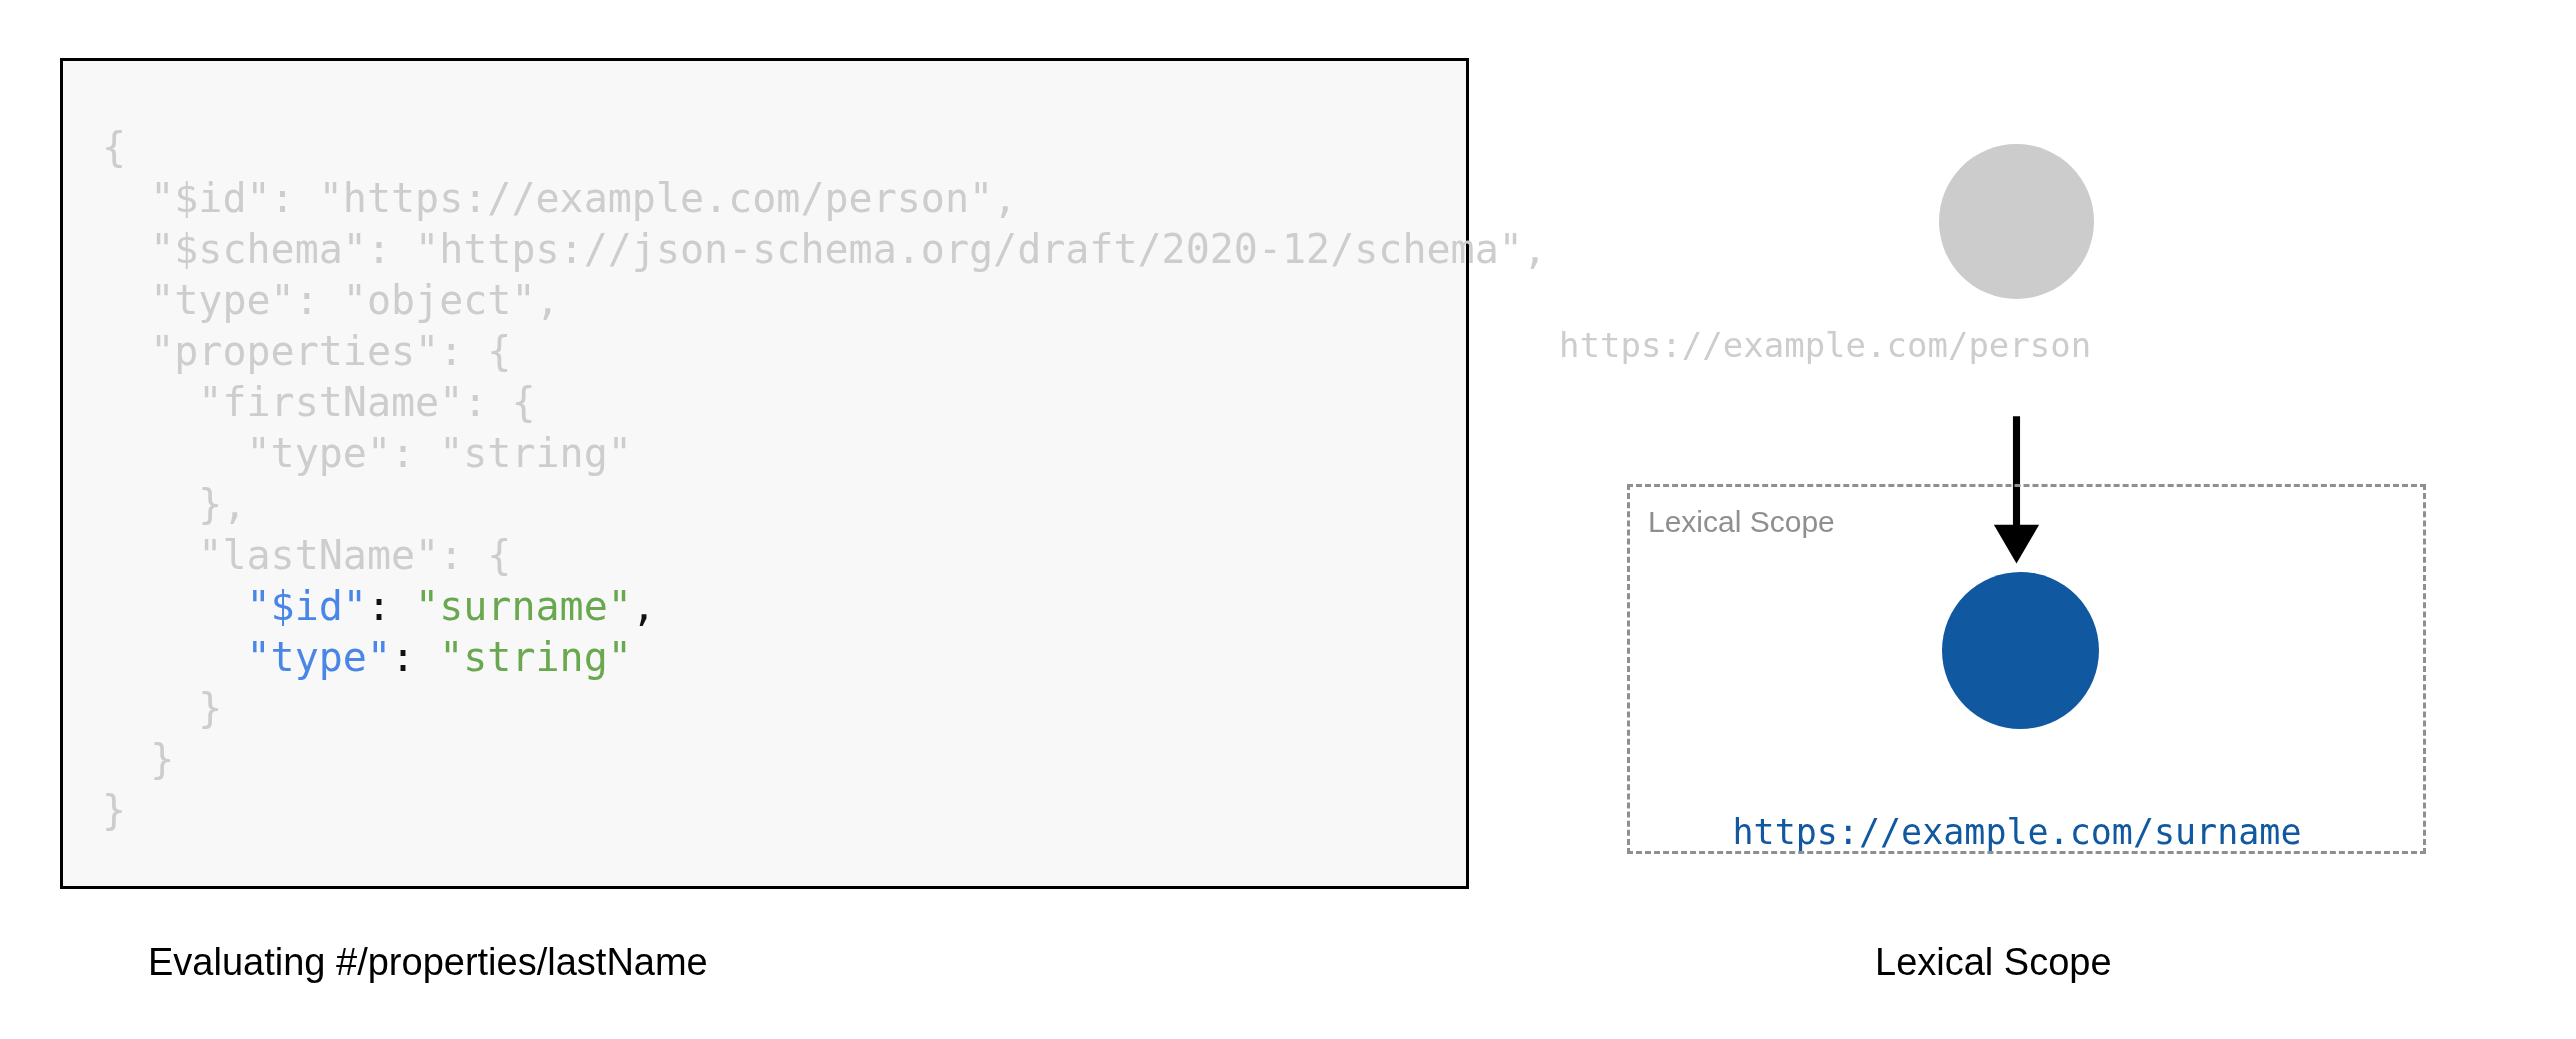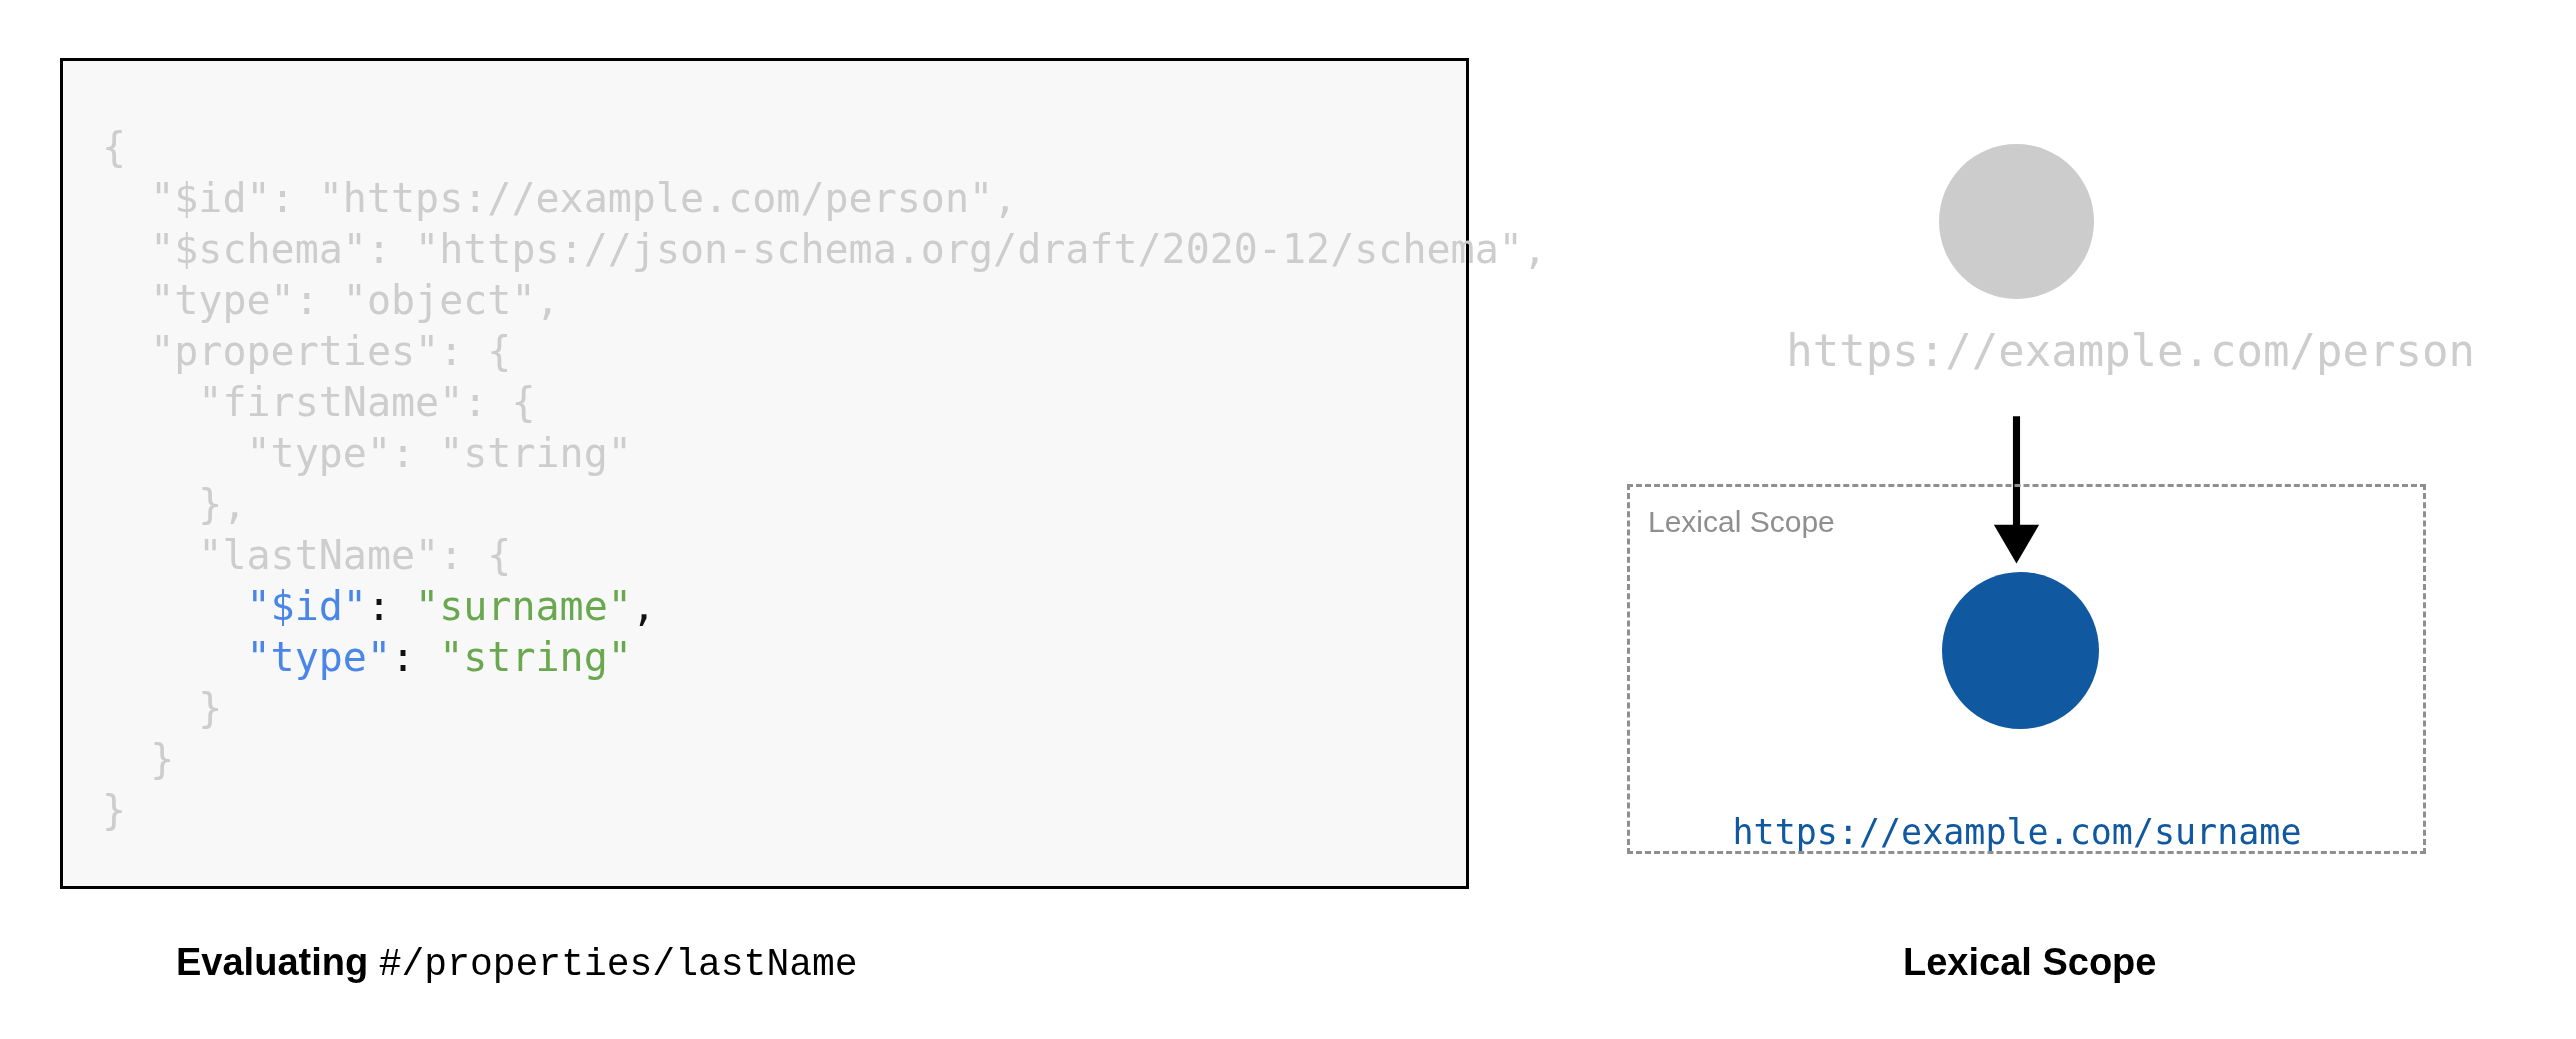--- a/index.html
+++ b/index.html
@@ -47,25 +47,24 @@
 
   
   .caption {
     position: absolute;
     font-size: 38px;
     color: #000000;
     white-space: nowrap;
   }
   .caption .cap-bold {
     font-family: "Liberation Sans", sans-serif;
-    font-weight: bold;
-    margin-left: 28px;
+    font-weight: normal;
   }
   .caption .cap-mono {
-    font-family: Liberation Mono, monospace;
+    font-family: Liberation Sans, sans-serif;
     font-weight: normal;
   }
   #caption-left {
     left: 148px;
     top: 941px;
   }
   #caption-right {
     left: 1875px;
     top: 941px;
   }
@@ -86,23 +85,23 @@
     width: 155px;
     height: 155px;
     border-radius: 50%;
     background: #cccccc;
   }
   #outer-node-label {
     position: absolute;
     left: 0px;
     top: 325px;
     width: 916px;
-    text-align: right;
+    text-align: left;
     font-family: "DejaVu Sans Mono", "Liberation Mono", monospace;
-    font-size: 44px;
+    font-size: 34px;
     color: #cdcdcd;
     white-space: nowrap;
   }
 
   #arrow {
     position: absolute;
     left: 409px;
     top: 416px;
     width: 97px;
     height: 149px;

